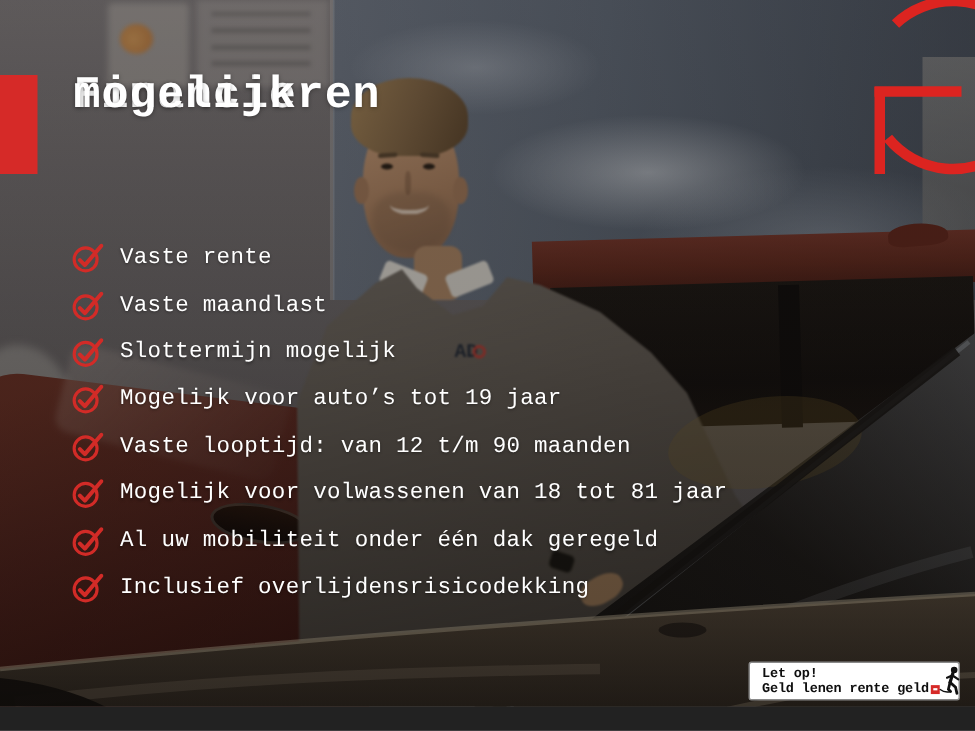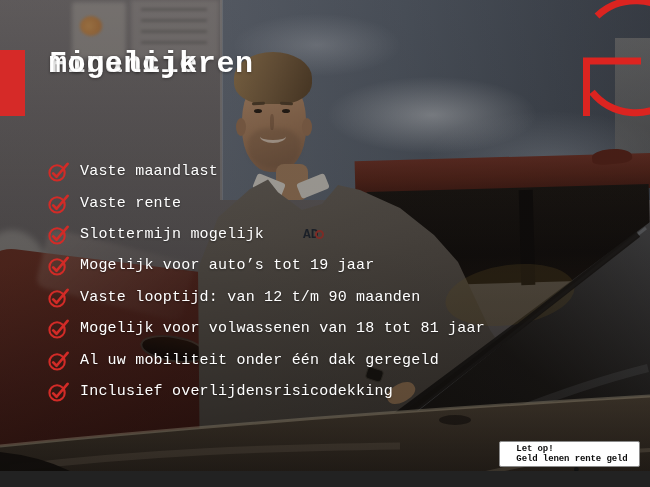--- a/index.html
+++ b/index.html
@@ -80,21 +80,21 @@
   .red-square{left:0;top:50px;width:25px;height:66px;background:#d62a28;z-index:3;}
   .title{left:49px;top:46px;z-index:3;color:#fff;font-size:30px;line-height:37px;font-weight:600;
     letter-spacing:.6px;text-shadow:0 1px 3px rgba(0,0,0,.35);white-space:nowrap;}
   .checklist{left:48px;top:156px;z-index:3;margin:0;padding:0;list-style:none;position:absolute;}
   .checklist li{position:static;display:flex;align-items:center;height:31.4px;}
   .chk-icon{position:static;width:21px;height:21px;margin-right:11px;flex:0 0 21px;}
   .chk-label{position:static;color:#fff;font-size:15px;font-weight:500;letter-spacing:.2px;
     text-shadow:0 1px 2px rgba(0,0,0,.4);white-space:nowrap;}
   .logo-tr{left:545px;top:0;width:105px;height:130px;z-index:3;}
   .badge{left:499px;top:441px;width:141px;height:26px;z-index:3;background:#fff;
-    border:1px solid #8a8a8a;border-radius:2px;display:flex;align-items:center;padding:2px 3px 2px 8px;flex-direction:column;}
+    border:1px solid #8a8a8a;border-radius:2px;display:flex;align-items:center;padding:2px 3px 2px 8px;}
   .badge-text{position:static;color:#0e0e0e;font-size:9px;font-weight:700;line-height:10px;
     letter-spacing:-.1px;white-space:nowrap;flex:1;}
   .badge-text div{position:static;}
   .badge-icon{position:static;width:26px;height:22px;flex:0 0 26px;}
 </style>
 </head>
 <body>
 
 <div class="stage">
 
@@ -176,28 +176,28 @@
     <div>Financieren</div>
     <div>mogelijk</div>
   </div>
 
   <ul class="checklist">
     <li>
       <svg class="chk-icon" viewBox="0 0 22 22">
           <circle cx="9.5" cy="12.5" r="8" fill="none" stroke="#d22b27" stroke-width="2.2"></circle>
           <path d="M5.5 13 L9 16.5 L20.5 3" fill="none" stroke="#d22b27" stroke-width="2.8" stroke-linecap="round" stroke-linejoin="round"></path>
         </svg>
+      <span class="chk-label">Vaste rente</span>
+      </li>
+    <li>
+      <svg class="chk-icon" viewBox="0 0 22 22">
+          <circle cx="9.5" cy="12.5" r="8" fill="none" stroke="#d22b27" stroke-width="2.2"></circle>
+          <path d="M5.5 13 L9 16.5 L20.5 3" fill="none" stroke="#d22b27" stroke-width="2.8" stroke-linecap="round" stroke-linejoin="round"></path>
+        </svg>
       <span class="chk-label">Vaste maandlast</span>
-      </li>
-    <li>
-      <svg class="chk-icon" viewBox="0 0 22 22">
-          <circle cx="9.5" cy="12.5" r="8" fill="none" stroke="#d22b27" stroke-width="2.2"></circle>
-          <path d="M5.5 13 L9 16.5 L20.5 3" fill="none" stroke="#d22b27" stroke-width="2.8" stroke-linecap="round" stroke-linejoin="round"></path>
-        </svg>
-      <span class="chk-label">Vaste rente</span>
       </li>
     <li>
       <svg class="chk-icon" viewBox="0 0 22 22">
           <circle cx="9.5" cy="12.5" r="8" fill="none" stroke="#d22b27" stroke-width="2.2"></circle>
           <path d="M5.5 13 L9 16.5 L20.5 3" fill="none" stroke="#d22b27" stroke-width="2.8" stroke-linecap="round" stroke-linejoin="round"></path>
         </svg>
       <span class="chk-label">Slottermijn mogelijk</span>
       </li>
     <li>
       <svg class="chk-icon" viewBox="0 0 22 22">

